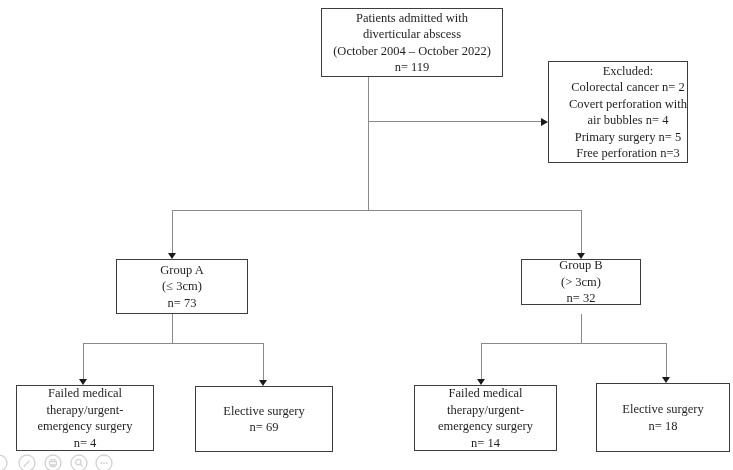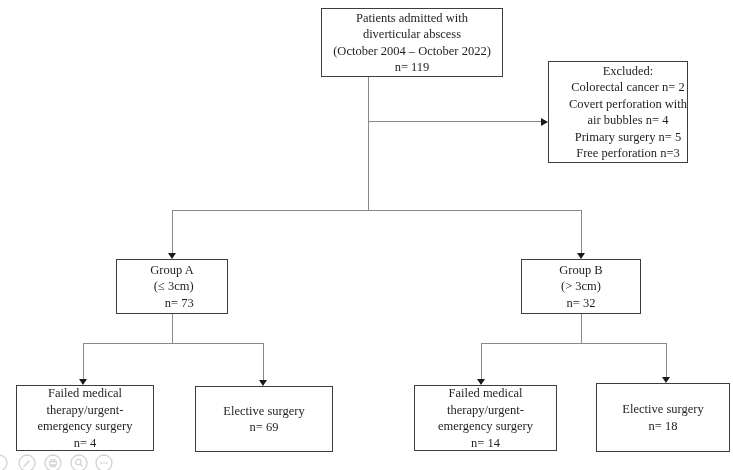--- a/index.html
+++ b/index.html
@@ -21,22 +21,22 @@
     justify-content: center;
     text-align: center;
     font-size: 12.5px;
     line-height: 16.5px;
     white-space: pre-line;
     box-sizing: border-box;
   }
   
   #node-admitted   { left: 277px; top: 8px;   width: 182px; height: 69px; margin-left: 44px; }
   #node-excluded   { left: 548px; top: 61px;  width: 140px; height: 102px; justify-content: flex-end; }
-  #node-group-a    { left: 116px; top: 259px; width: 112px; height: 55px; text-align: right; }
-  #node-group-b    { left: 521px; top: 259px; width: 120px; height: 55px; }
+  #node-group-a    { left: 116px; top: 259px; width: 132px; height: 55px; }
+  #node-group-b    { left: 521px; top: 259px; width: 120px; height: 46px; }
   #node-failed-a   { left: 16px;  top: 385px; width: 138px; height: 66px; }
   #node-elective-a { left: 195px; top: 386px; width: 138px; height: 66px; }
   #node-failed-b   { left: 414px; top: 385px; width: 143px; height: 66px; }
   #node-elective-b { left: 596px; top: 383px; width: 134px; height: 69px; }
 
   .line {
     position: absolute;
     background: #8a8a8a;
   }
   .line.v { width: 1px; }

